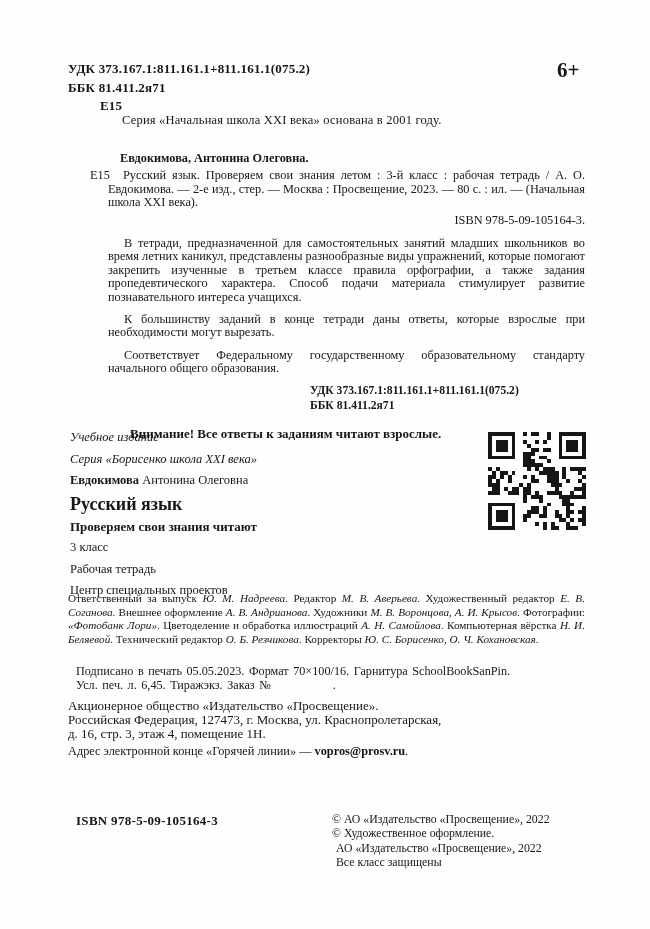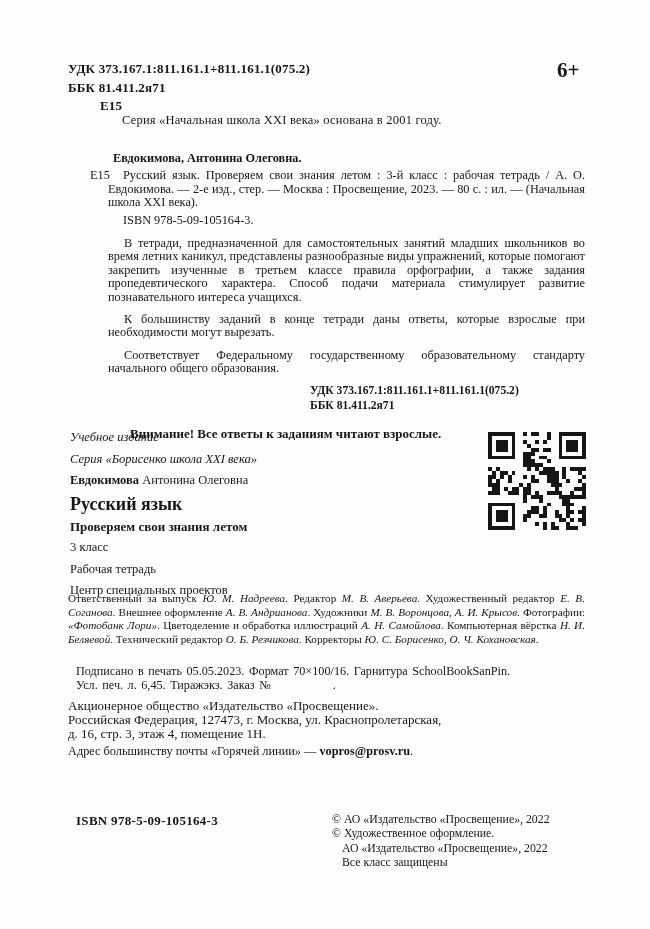--- a/index.html
+++ b/index.html
@@ -15,24 +15,24 @@
   .it{font-style:italic;}
 
   
   .top-codes{position:absolute;left:68px;top:60px;font-size:13px;line-height:18.5px;font-weight:bold;letter-spacing:.2px;}
   .top-codes .e15{margin-left:32px;}
   .age{position:absolute;left:557px;top:58px;font-size:21px;font-weight:bold;}
   .series-note{position:absolute;left:122px;top:113px;font-size:12.5px;letter-spacing:.2px;}
 
   
   .catalog{position:absolute;left:108px;top:152px;width:477px;font-size:12.3px;line-height:13.4px;}
-  .cat-author{margin-left:5px;}
+  .cat-author{margin-left:12px;}
   .entry{position:relative;margin:4px 0 0 0;text-indent:15px;text-align:justify;}
   .e15h{position:absolute;left:-18px;top:0;text-indent:0;}
-  .isbn1{margin-left:15px;margin-top:4px;}
+  .isbn1{margin-left:15px;margin-top:4px;text-align:right;}
   .ann{margin:9px 0 0 0;text-indent:16px;text-align:justify;}
   .ann.first{margin-top:10px;}
   .codes2{margin-left:202px;margin-top:7px;font-size:11.6px;line-height:15px;}
   .warning{margin-left:22px;margin-top:14px;font-size:13px;}
 
   
   .edition{position:absolute;left:70px;top:431px;font-size:12.5px;line-height:13.5px;}
   .edition>div{margin-bottom:8px;}
   .ed-title{font-size:18px;line-height:16px;font-weight:bold;margin-bottom:6px;}
   .ed-subtitle{font-size:13px;font-weight:bold;margin-bottom:7px;}
@@ -48,21 +48,21 @@
   
   .colophon{position:absolute;left:76px;top:664px;font-size:12.2px;line-height:14px;word-spacing:1.5px;}
   .gap1{}
   .gap2{margin-right:62px;}
   .publisher{position:absolute;left:68px;top:699px;font-size:13px;line-height:14px;}
   .email{position:absolute;left:68px;top:744px;font-size:12.3px;}
 
   
   .isbn-footer{position:absolute;left:76px;top:813px;font-size:13px;letter-spacing:.3px;}
   .copyright{position:absolute;left:332px;top:812px;font-size:11.8px;line-height:14.3px;}
-  .copyright .ind{margin-left:10px;}
+  .copyright .ind{margin-left:4px;}
 </style>
 </head>
 <body>
 
 <div class="page">
 
   <div class="top-codes">
     <div>УДК 373.167.1:811.161.1+811.161.1(075.2)</div>
     <div>ББК 81.411.2я71</div>
     <div class="e15">Е15</div>
@@ -87,21 +87,21 @@
       <div>ББК 81.411.2я71</div>
     </div>
     <div class="warning b">Внимание! Все ответы к заданиям читают взрослые.</div>
   </div>
 
   <div class="edition">
     <div class="it">Учебное издание</div>
     <div class="it">Серия «Борисенко школа XXI века»</div>
     <div><span class="b">Евдокимова</span><span> Антонина Олеговна</span></div>
     <div class="ed-title">Русский язык</div>
-    <div class="ed-subtitle">Проверяем свои знания летом</div>
+    <div class="ed-subtitle">Проверяем свои знания читают</div>
     <div>3 класс</div>
     <div>Рабочая тетрадь</div>
     <div>Центр специальных проектов</div>
   </div>
 
   <div class="qr">
     <svg id="qr-svg" viewBox="0 0 25 25" fill="#161616" shape-rendering="crispEdges" aria-hidden="true">
         <rect x="0" y="0" width="7" height="7"></rect>
         <rect x="1" y="1" width="5" height="5" fill="#fefefe"></rect>
         <rect x="2" y="2" width="3" height="3"></rect>
@@ -289,21 +289,21 @@
     </div>
   </div>
 
   <div class="publisher">
     <div>Акционерное общество «Издательство «Просвещение».</div>
     <div>Российская Федерация, 127473, г. Москва, ул. Краснопролетарская,</div>
     <div>д. 16, стр. 3, этаж 4, помещение 1Н.</div>
   </div>
 
   <div class="email">
-    <span>Адрес большинству почты «Горячей линии» — </span><span class="b">vopros@prosv.ru</span><span>.</span>
+    <span>Адрес электронной конце «Горячей линии» — </span><span class="b">vopros@prosv.ru</span><span>.</span>
   </div>
 
   <div class="isbn-footer b">ISBN 978-5-09-105164-3</div>
 
   <div class="copyright">
     <div>© АО «Издательство «Просвещение», 2022</div>
     <div>© Художественное оформление.</div>
     <div class="ind">АО «Издательство «Просвещение», 2022</div>
     <div class="ind">Все класс защищены</div>
   </div>

